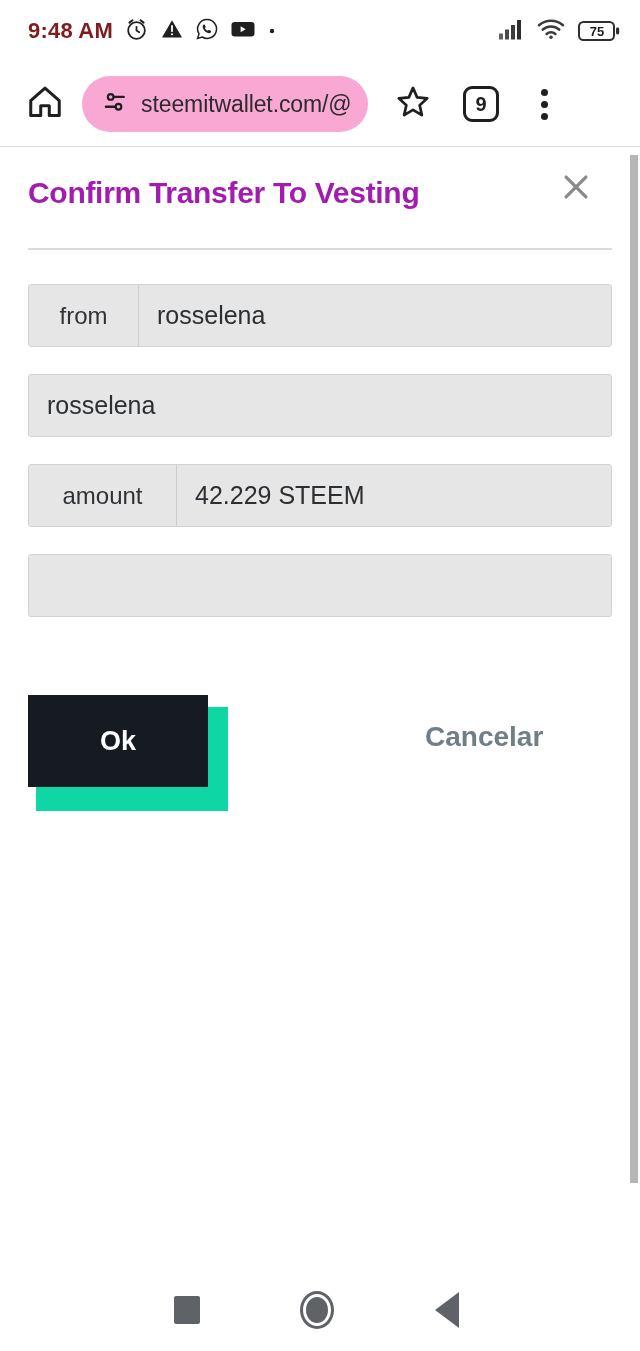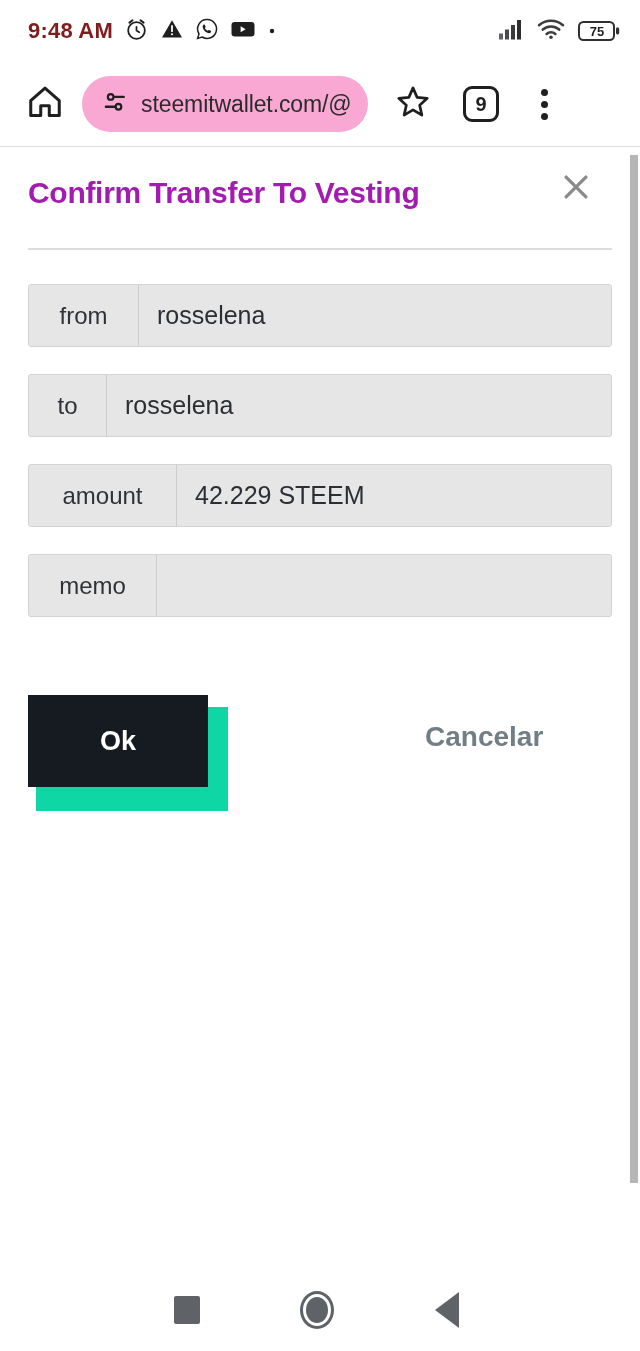--- a/index.html
+++ b/index.html
@@ -453,31 +453,29 @@
   <div class="divider"></div>
 
   <div class="fields">
 
     <div class="field-row">
       <div class="field-label" style="width:110px">from</div>
       <div class="field-value">rosselena</div>
     </div>
 
     <div class="field-row">
-      <div class="field-label" style="width:78px">to</div>
       <div class="field-value">rosselena</div>
     </div>
 
     <div class="field-row">
       <div class="field-label" style="width:148px">amount</div>
       <div class="field-value">42.229 STEEM</div>
     </div>
 
     <div class="field-row">
-      <div class="field-label" style="width:128px">memo</div>
       <div class="field-value"></div>
     </div>
   </div>
 
   <div class="actions">
     <div class="ok-wrap">
       <div class="ok-shadow"></div>
       <button class="ok-btn">Ok</button>
     </div>
     <button class="cancel-btn">Cancelar</button>

